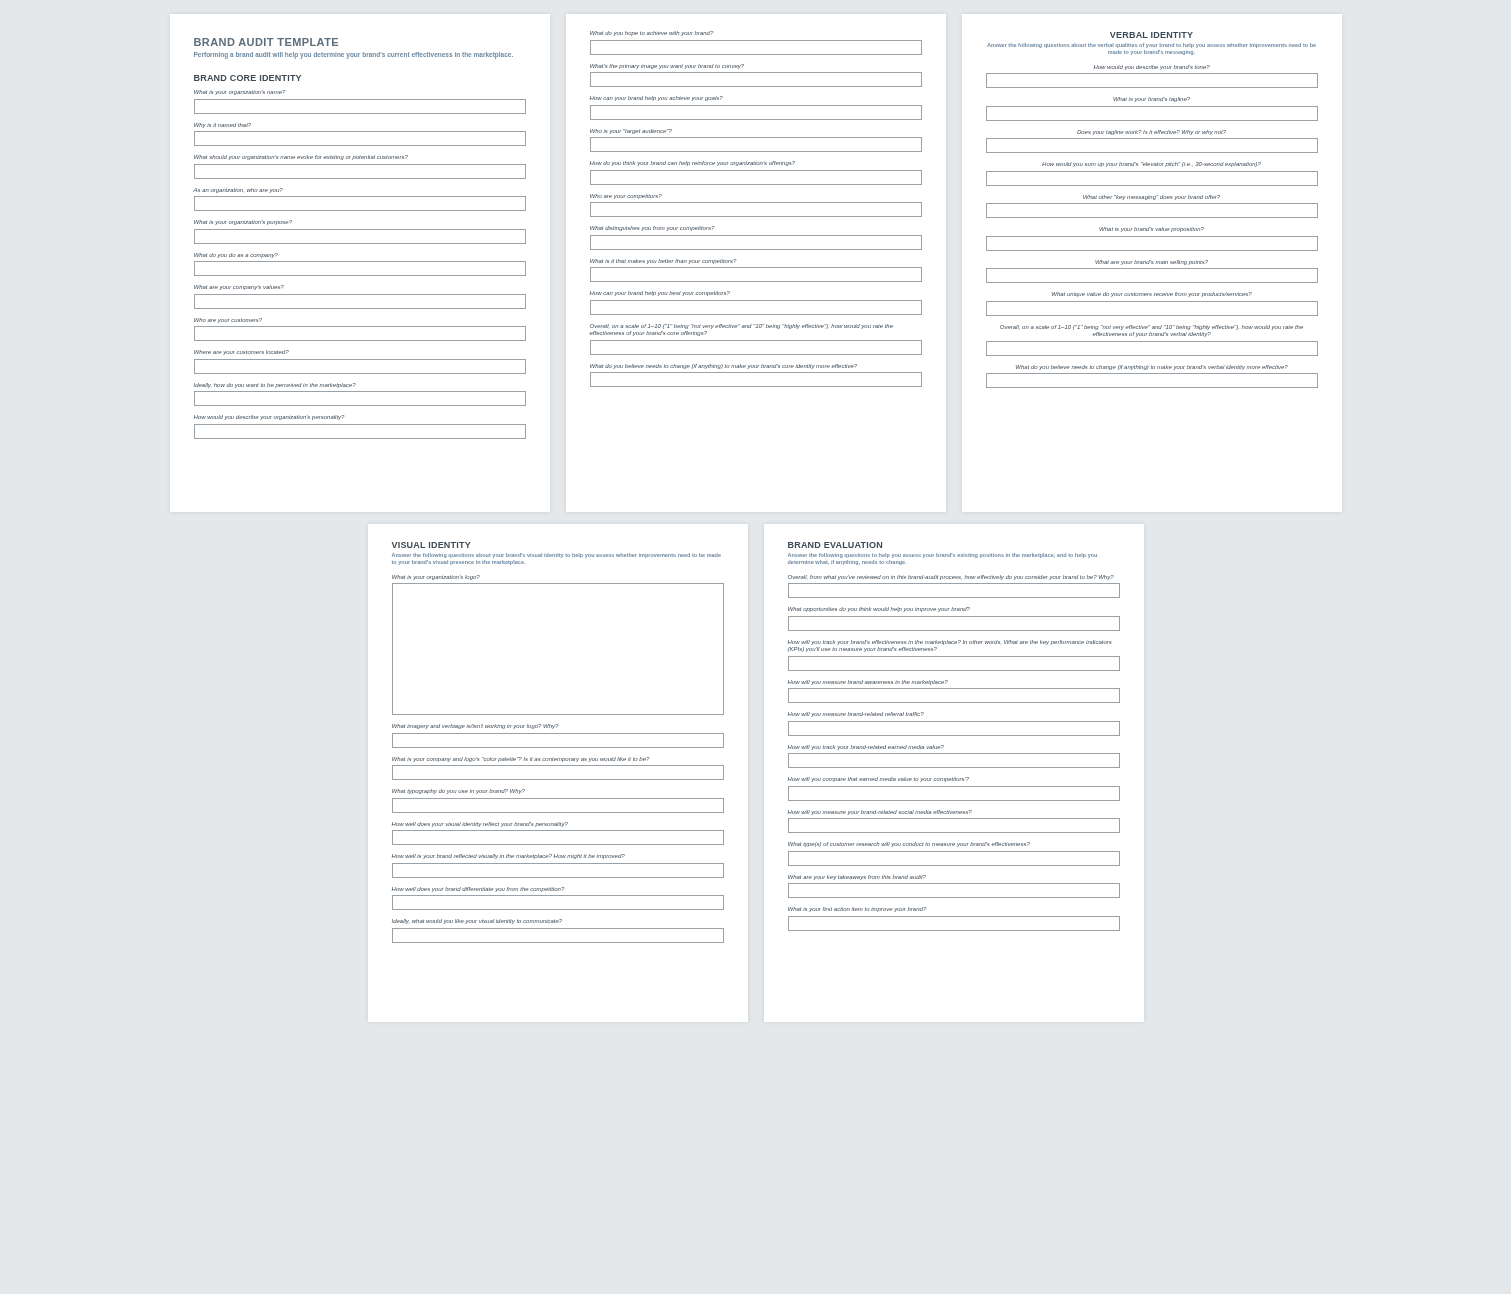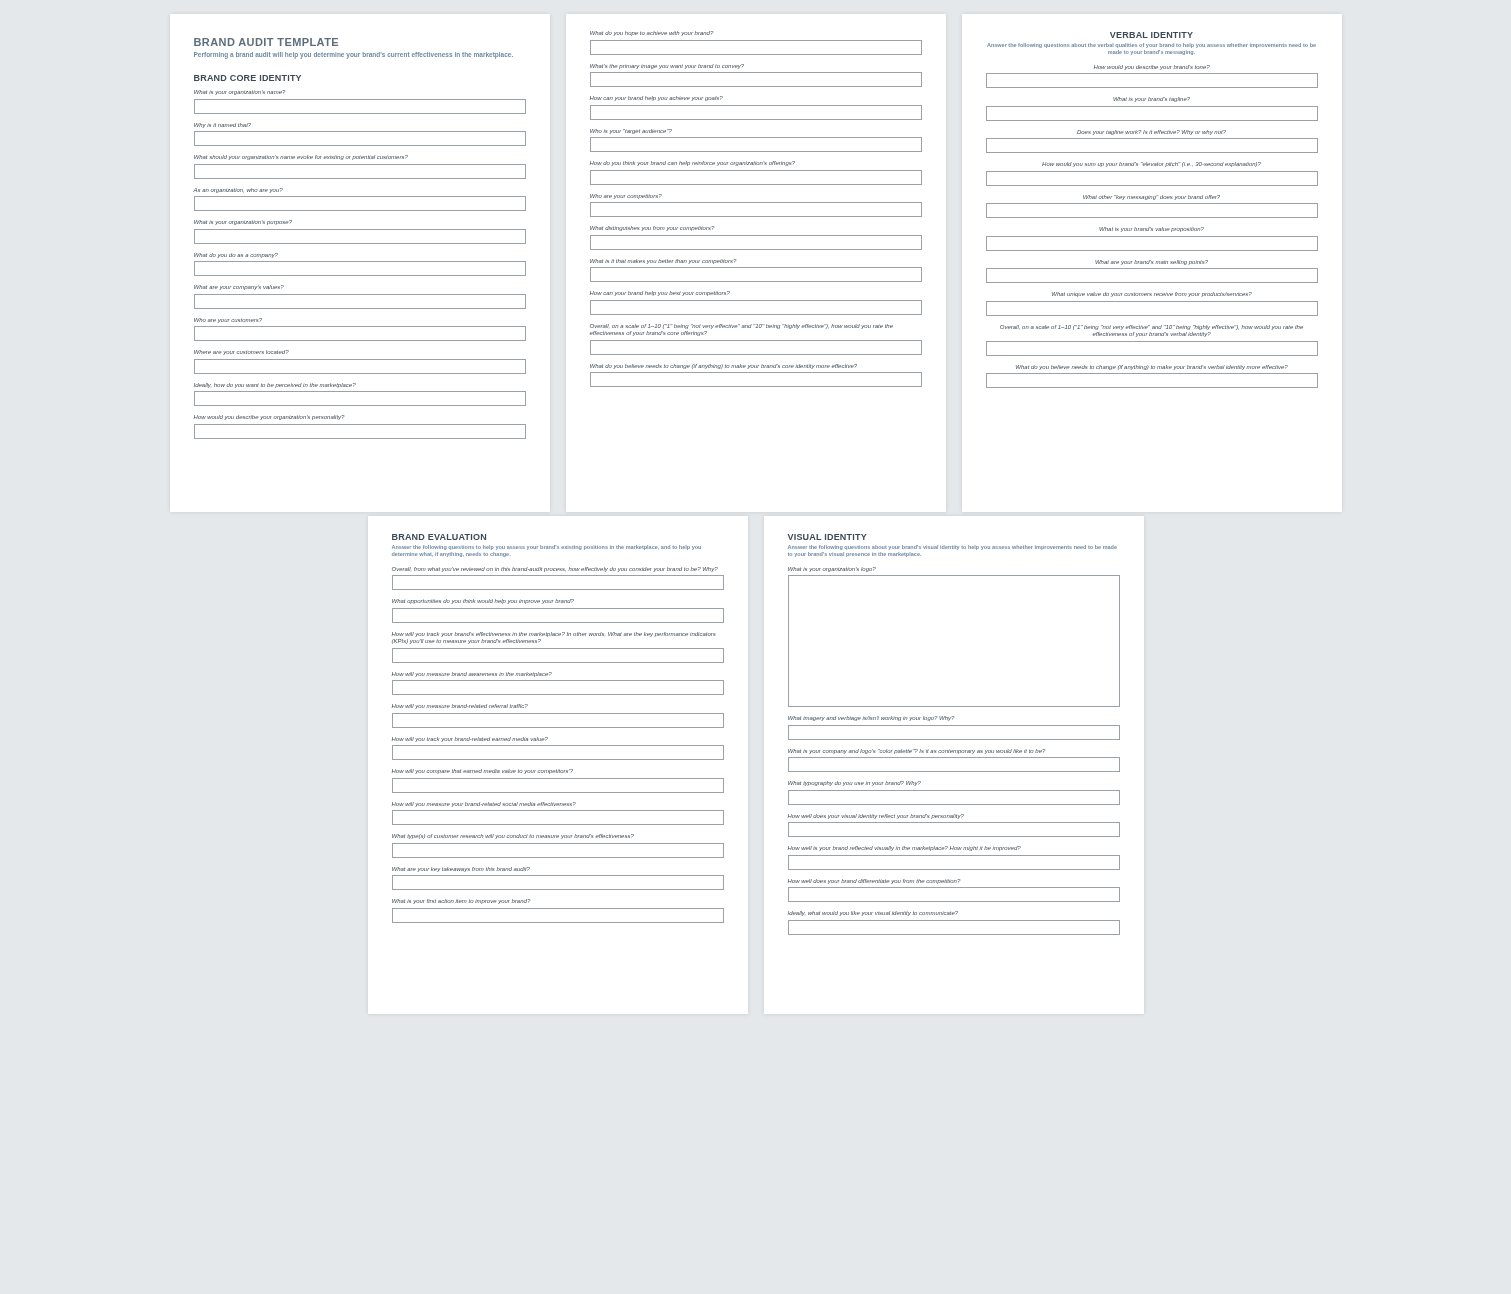--- a/index.html
+++ b/index.html
@@ -2,21 +2,21 @@
 <html><head>
 <meta charset="utf-8">
 <style>
   * { box-sizing: border-box; }
   body {
     margin: 0;
     background: #e5e8ea;
     font-family: "Century Gothic", "Avant Garde", Arial, sans-serif;
     padding: 14px;
   }
-  .rows { display:flex; flex-direction:column; gap:4px; align-items:center;}
+  .rows { display:flex; flex-direction:column; gap:12px; align-items:center;}
   .row { display:flex; gap:16px; justify-content:center;}
   .page {
     background:#fff;
     width:380px;
     height:498px;
     box-shadow:0 0 4px rgba(0,0,0,0.12);
     padding:22px 24px 20px 24px;
     position:relative;
   }
   .doc-title {
@@ -209,20 +209,57 @@
       <div class="q">
           <div class="q-label">What do you believe needs to change (if anything) to make your brand's verbal identity more effective?</div>
           <div class="q-box"></div>
         </div>
     </div>
   </div>
 
   <div class="row">
 
     <div class="page" style="padding-top:16px;">
+      <h2 class="sec-title">VISUAL IDENTITY</h2>
+      <p class="sec-sub">Answer the following questions about your brand's visual identity to help you assess whether improvements need to be made to your brand's visual presence in the marketplace.</p>
+      <div class="q">
+          <div class="q-label">What is your organization's logo?</div>
+          <div class="q-box tall"></div>
+        </div>
+      <div class="q">
+          <div class="q-label">What imagery and verbiage is/isn't working in your logo? Why?</div>
+          <div class="q-box"></div>
+        </div>
+      <div class="q">
+          <div class="q-label">What is your company and logo's "color palette"? Is it as contemporary as you would like it to be?</div>
+          <div class="q-box"></div>
+        </div>
+      <div class="q">
+          <div class="q-label">What typography do you use in your brand? Why?</div>
+          <div class="q-box"></div>
+        </div>
+      <div class="q">
+          <div class="q-label">How well does your visual identity reflect your brand's personality?</div>
+          <div class="q-box"></div>
+        </div>
+      <div class="q">
+          <div class="q-label">How well is your brand reflected visually in the marketplace? How might it be improved?</div>
+          <div class="q-box"></div>
+        </div>
+      <div class="q">
+          <div class="q-label">How well does your brand differentiate you from the competition?</div>
+          <div class="q-box"></div>
+        </div>
+      <div class="q">
+          <div class="q-label">Ideally, what would you like your visual identity to communicate?</div>
+          <div class="q-box"></div>
+        </div>
+    </div>
+
+    <div class="page" style="padding-top:16px;">
       <h2 class="sec-title">BRAND EVALUATION</h2>
       <p class="sec-sub">Answer the following questions to help you assess your brand's existing positions in the marketplace, and to help you determine what, if anything, needs to change.</p>
       <div class="q">
           <div class="q-label">Overall, from what you've reviewed on in this brand-audit process, how effectively do you consider your brand to be? Why?</div>
           <div class="q-box"></div>
         </div>
       <div class="q">
           <div class="q-label">What opportunities do you think would help you improve your brand?</div>
           <div class="q-box"></div>
         </div>
@@ -256,52 +293,15 @@
         </div>
       <div class="q">
           <div class="q-label">What are your key takeaways from this brand audit?</div>
           <div class="q-box"></div>
         </div>
       <div class="q">
           <div class="q-label">What is your first action item to improve your brand?</div>
           <div class="q-box"></div>
         </div>
     </div>
-
-    <div class="page" style="padding-top:16px;">
-      <h2 class="sec-title">VISUAL IDENTITY</h2>
-      <p class="sec-sub">Answer the following questions about your brand's visual identity to help you assess whether improvements need to be made to your brand's visual presence in the marketplace.</p>
-      <div class="q">
-          <div class="q-label">What is your organization's logo?</div>
-          <div class="q-box tall"></div>
-        </div>
-      <div class="q">
-          <div class="q-label">What imagery and verbiage is/isn't working in your logo? Why?</div>
-          <div class="q-box"></div>
-        </div>
-      <div class="q">
-          <div class="q-label">What is your company and logo's "color palette"? Is it as contemporary as you would like it to be?</div>
-          <div class="q-box"></div>
-        </div>
-      <div class="q">
-          <div class="q-label">What typography do you use in your brand? Why?</div>
-          <div class="q-box"></div>
-        </div>
-      <div class="q">
-          <div class="q-label">How well does your visual identity reflect your brand's personality?</div>
-          <div class="q-box"></div>
-        </div>
-      <div class="q">
-          <div class="q-label">How well is your brand reflected visually in the marketplace? How might it be improved?</div>
-          <div class="q-box"></div>
-        </div>
-      <div class="q">
-          <div class="q-label">How well does your brand differentiate you from the competition?</div>
-          <div class="q-box"></div>
-        </div>
-      <div class="q">
-          <div class="q-label">Ideally, what would you like your visual identity to communicate?</div>
-          <div class="q-box"></div>
-        </div>
-    </div>
   </div>
 
 </div>
 
 </body></html>

